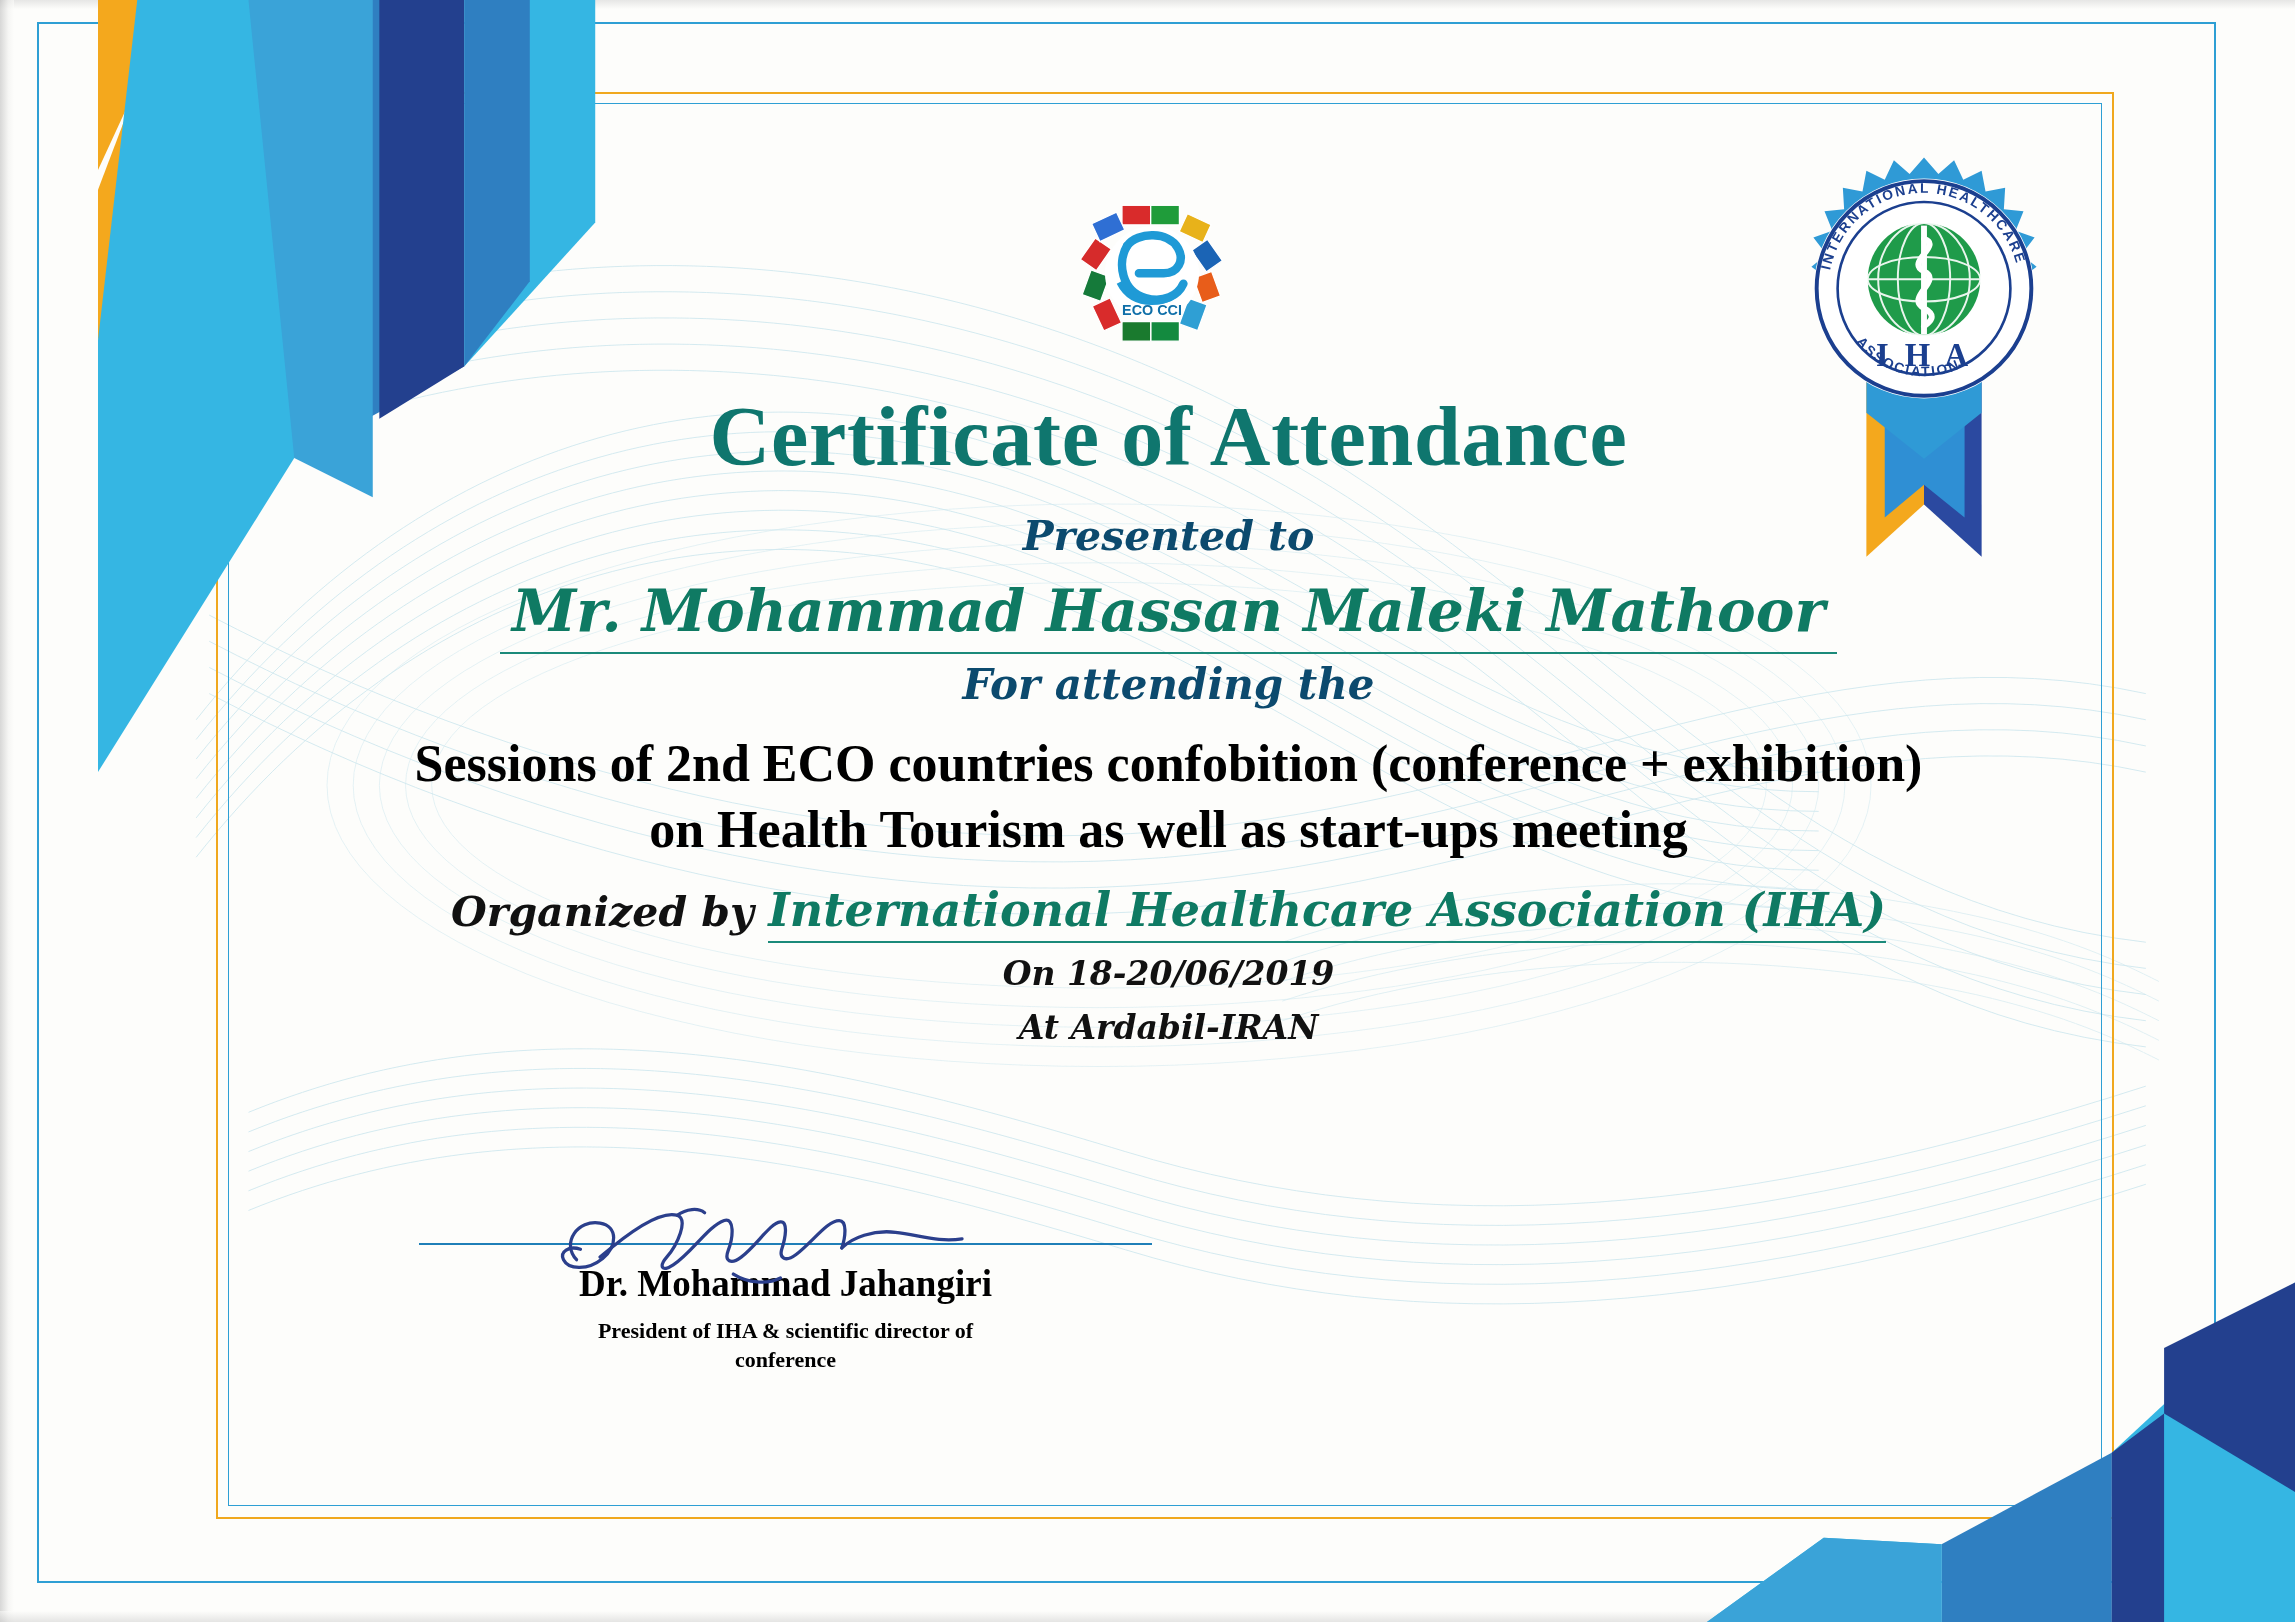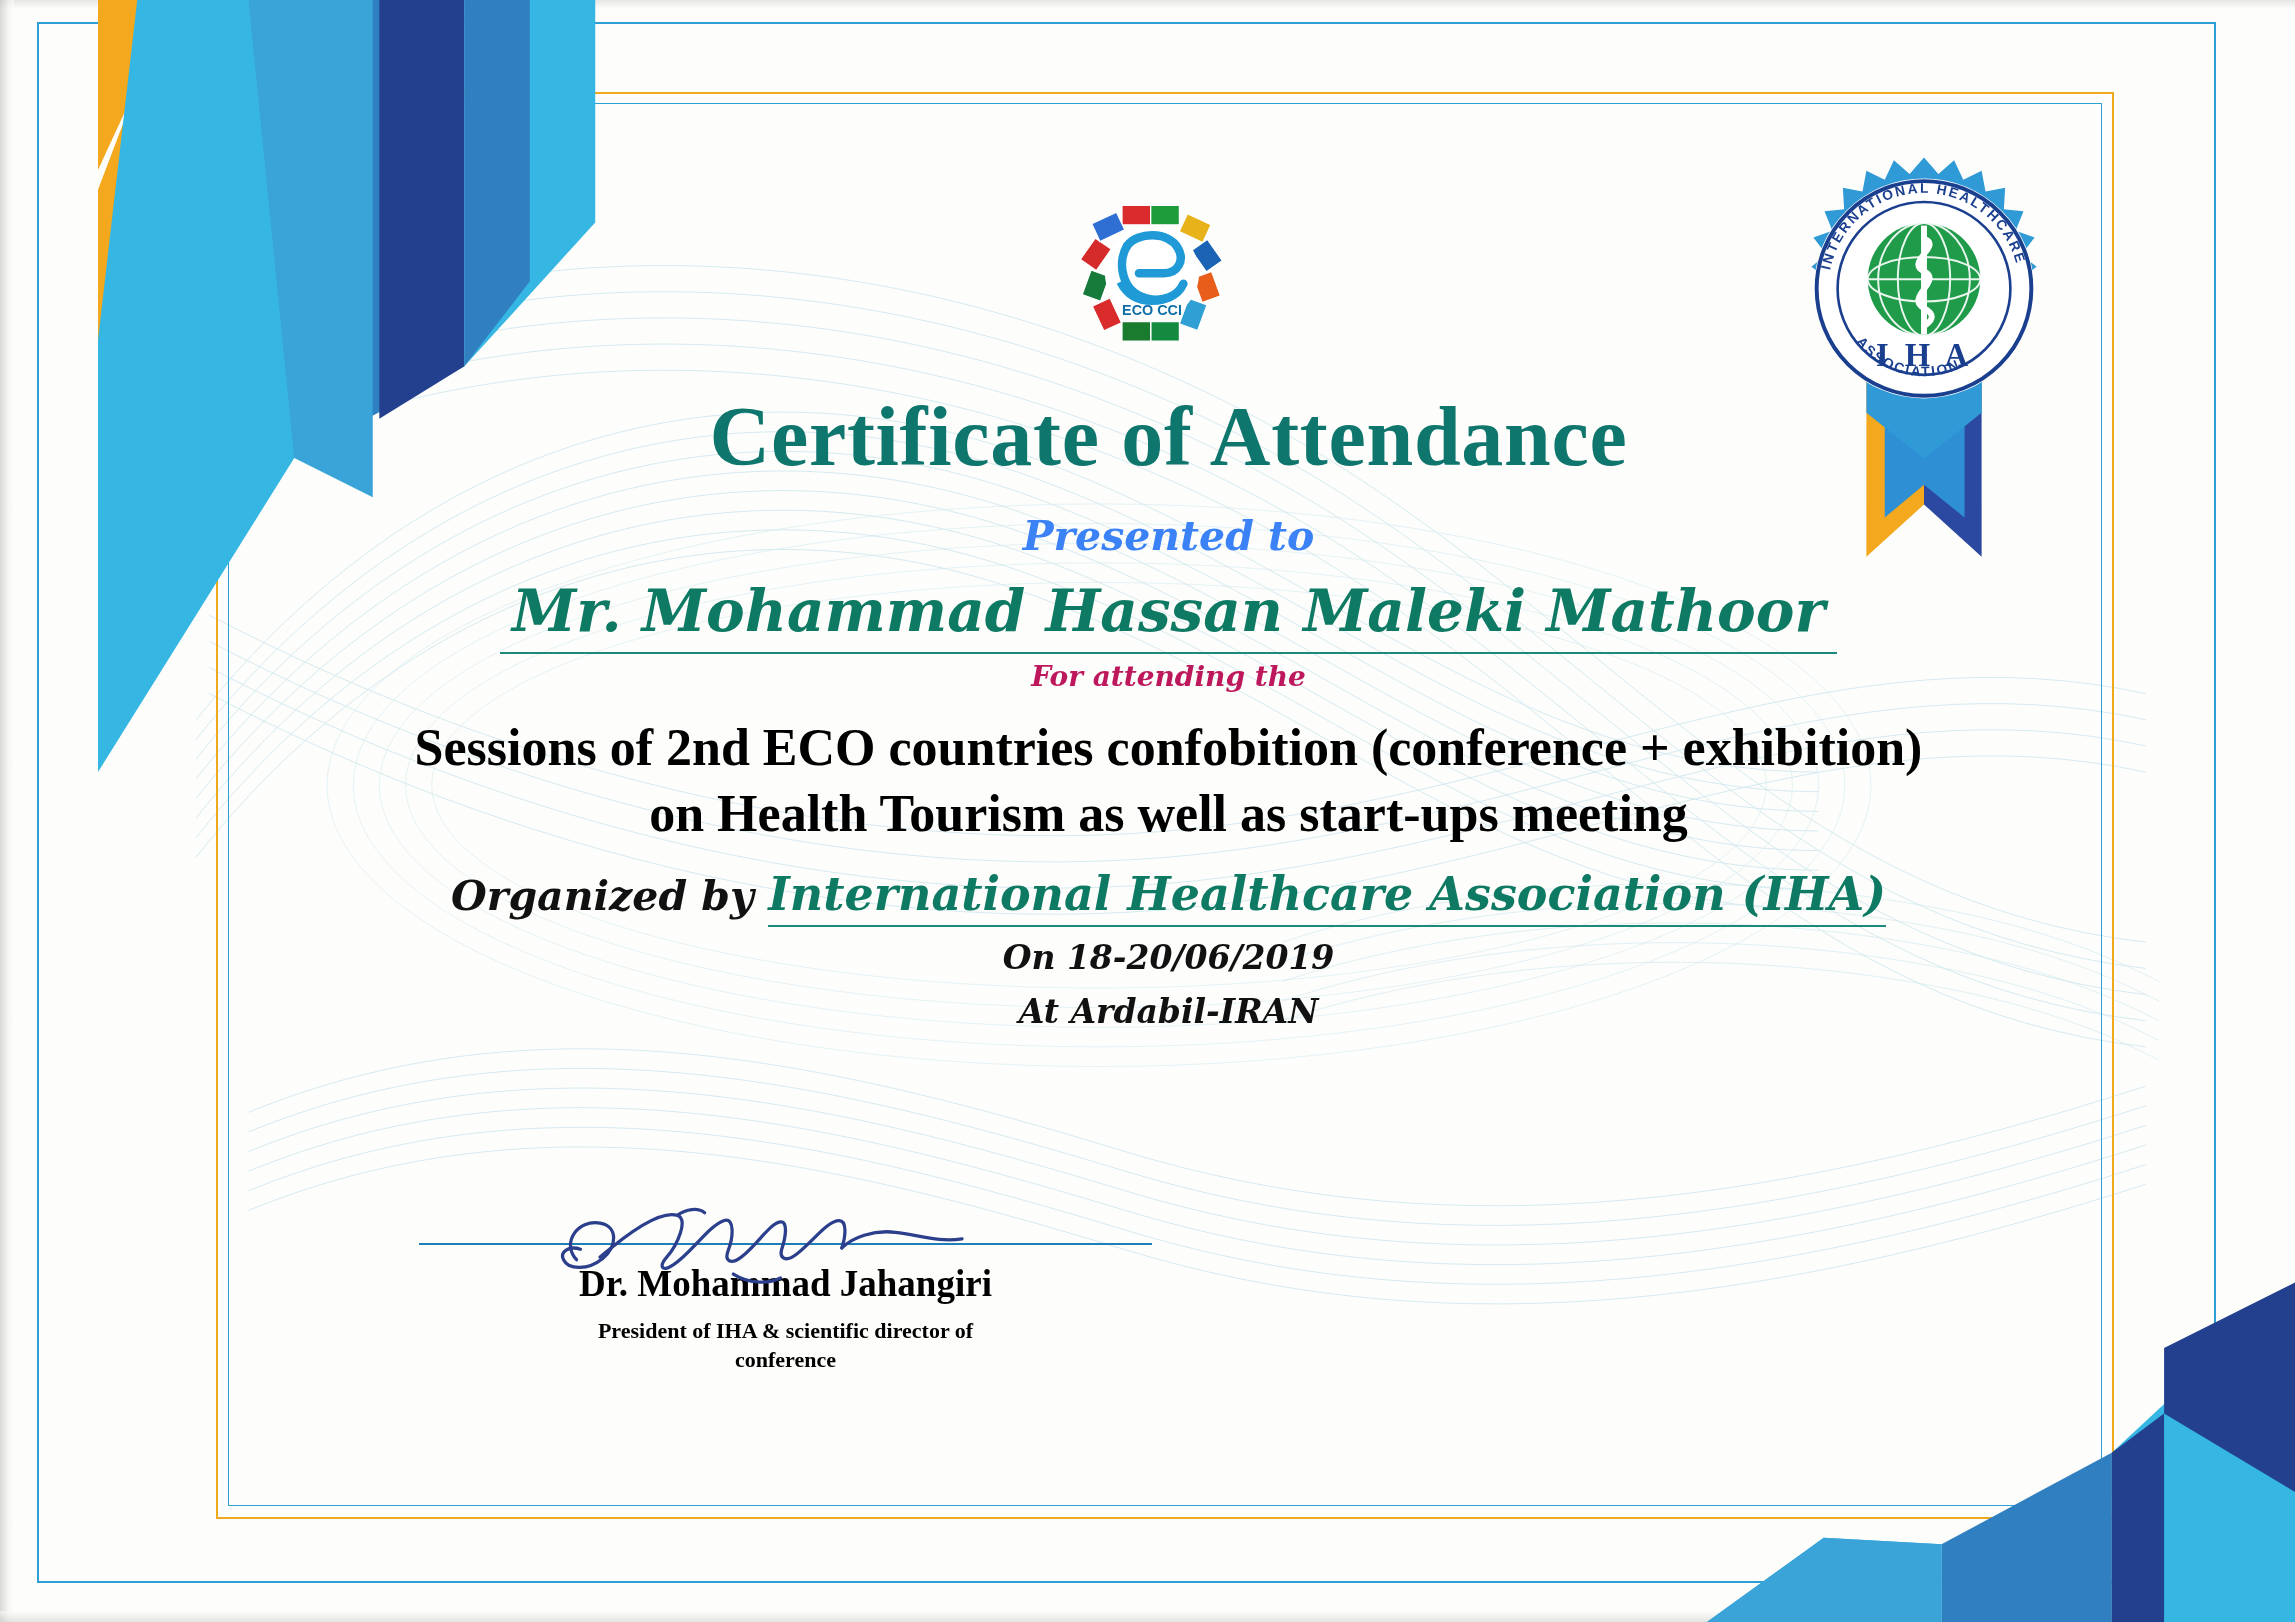--- a/index.html
+++ b/index.html
@@ -118,43 +118,43 @@
     letter-spacing: 0.7px;
     color: #0f766e;
     margin: 0 0 31px 0;
     line-height: 1.05;
   }
   .presented {
     font-family: "DejaVu Serif", serif;
     font-style: italic;
     font-weight: bold;
     font-size: 41px;
-    color: #3b82f6;
+    color: #0c4a6e;
     margin: 4px 0 17px 0;
   }
   .recipient-wrap {
     display: inline-block;
     border-bottom: 2px solid #1b8a7a;
     padding: 0 11.8px 6.5px 11.8px;
     margin-bottom: 6px;
   }
   .recipient {
     font-family: "DejaVu Serif", serif;
     font-style: italic;
     font-weight: bold;
     font-size: 58px;
     color: #0f7a63;
     white-space: nowrap;
   }
   .for-attending {
     font-family: "DejaVu Serif", serif;
     font-style: italic;
     font-weight: bold;
-    font-size: 28px;
-    color: #be185d;
+    font-size: 42px;
+    color: #0c4a6e;
     margin: 0 0 22px 0;
   }
   .event-title {
     font-family: "Liberation Serif", serif;
     font-weight: bold;
     font-size: 52px;
     color: #000000;
     line-height: 1.28;
     margin: 0 0 19.6px 0;
   }

